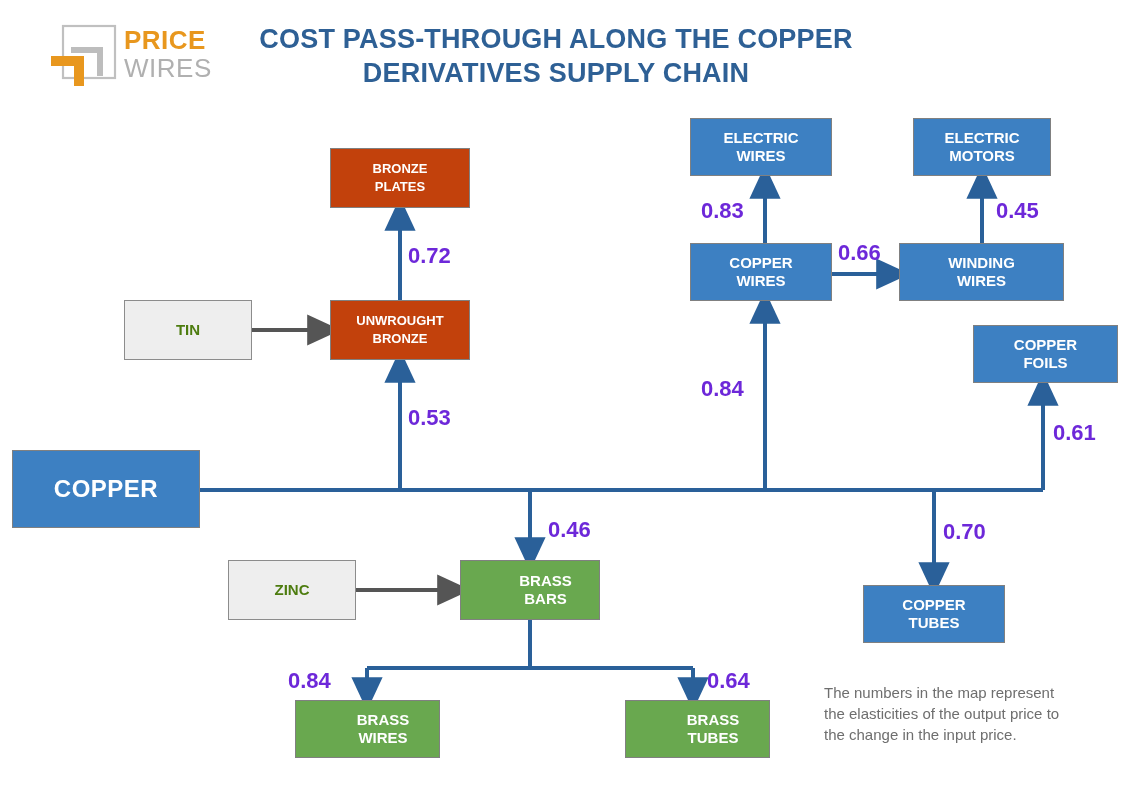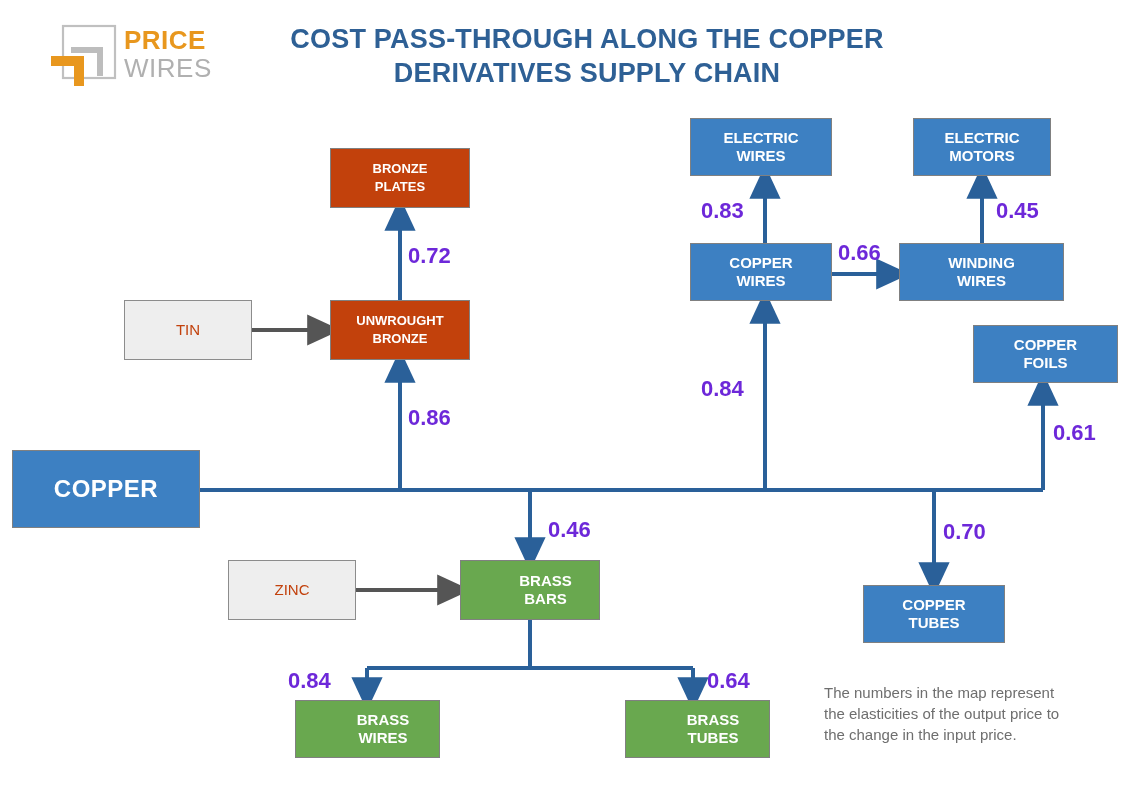--- a/index.html
+++ b/index.html
@@ -17,39 +17,39 @@
   .logo-price{
     font-size:26px;font-weight:bold;color:#e8971e;letter-spacing:0.5px;
     line-height:28px;font-family:"Liberation Sans", sans-serif;
   }
   .logo-pedia{
     font-size:26px;font-weight:normal;color:#b0b0b0;letter-spacing:0.5px;
     line-height:28px;font-family:"Liberation Sans", sans-serif;
   }
 
   .title{
-    position:absolute;left:242px;top:22px;width:690px;
+    position:absolute;left:211px;top:22px;width:690px;
     text-align:center;color:#2e6095;
     font-size:27px;font-weight:bold;line-height:34px;
     letter-spacing:0.2px;
     font-family:"Liberation Sans", sans-serif;
   }
 
   
   #diagram{position:absolute;left:0;top:0;width:1121px;height:793px;}
 
   .nodebox{position:absolute;box-sizing:border-box;border:1px solid #808080;
     display:flex;align-items:center;justify-content:center;text-align:center;
     font-family:"Liberation Sans", sans-serif;}
   .nodebox .lbl{display:block;width:100%;white-space:pre-line;}
 
   .n-blue  {background:#3d80c2;color:#ffffff;font-weight:bold;font-size:15px;line-height:18px;}
   .n-green {background:#69a84f;color:#ffffff;font-weight:bold;font-size:15px;line-height:18px;padding-left:31px;}
   .n-orange{background:#c2410c;color:#ffffff;font-weight:bold;font-size:13px;line-height:18px;}
-  .n-gray  {background:#eeeeee;color:#c2410c;font-weight:normal;font-size:15px;line-height:18px;border:1px solid #8c8c8c;}
+  .n-gray  {background:#eeeeee;color:#4d7c0f;font-weight:bold;font-size:15px;line-height:18px;border:1px solid #8c8c8c;}
   .n-big   {font-size:24px;letter-spacing:0.5px;}
 
   .edgelabel{position:absolute;color:#6d28d9;font-weight:bold;font-size:22px;
     font-family:"Liberation Sans", sans-serif;white-space:nowrap;}
 
   .caption{position:absolute;left:824px;top:682px;width:240px;
     color:#6e6e6e;font-size:15px;line-height:21px;
     font-family:"Liberation Sans", sans-serif;}
 </style>
 </head>
@@ -184,21 +184,21 @@
 FOILS</span>
   </div>
 
   <div class="nodebox n-blue" style="left:863px;top:585px;width:142px;height:58px;">
     <span class="lbl">COPPER
 TUBES</span>
   </div>
 
   <div class="edgelabel" style="left:408px;top:243px;"><span>0.72</span></div>
 
-  <div class="edgelabel" style="left:408px;top:405px;"><span>0.86</span></div>
+  <div class="edgelabel" style="left:408px;top:405px;"><span>0.53</span></div>
 
   <div class="edgelabel" style="left:548px;top:517px;"><span>0.46</span></div>
 
   <div class="edgelabel" style="left:701px;top:376px;"><span>0.84</span></div>
 
   <div class="edgelabel" style="left:701px;top:198px;"><span>0.83</span></div>
 
   <div class="edgelabel" style="left:838px;top:240px;"><span>0.66</span></div>
 
   <div class="edgelabel" style="left:996px;top:198px;"><span>0.45</span></div>

